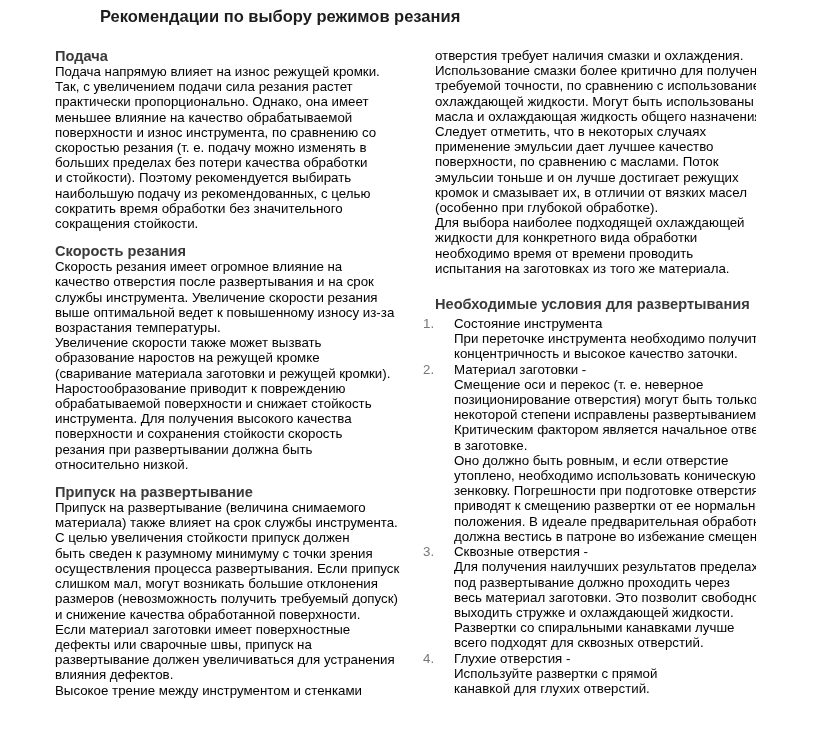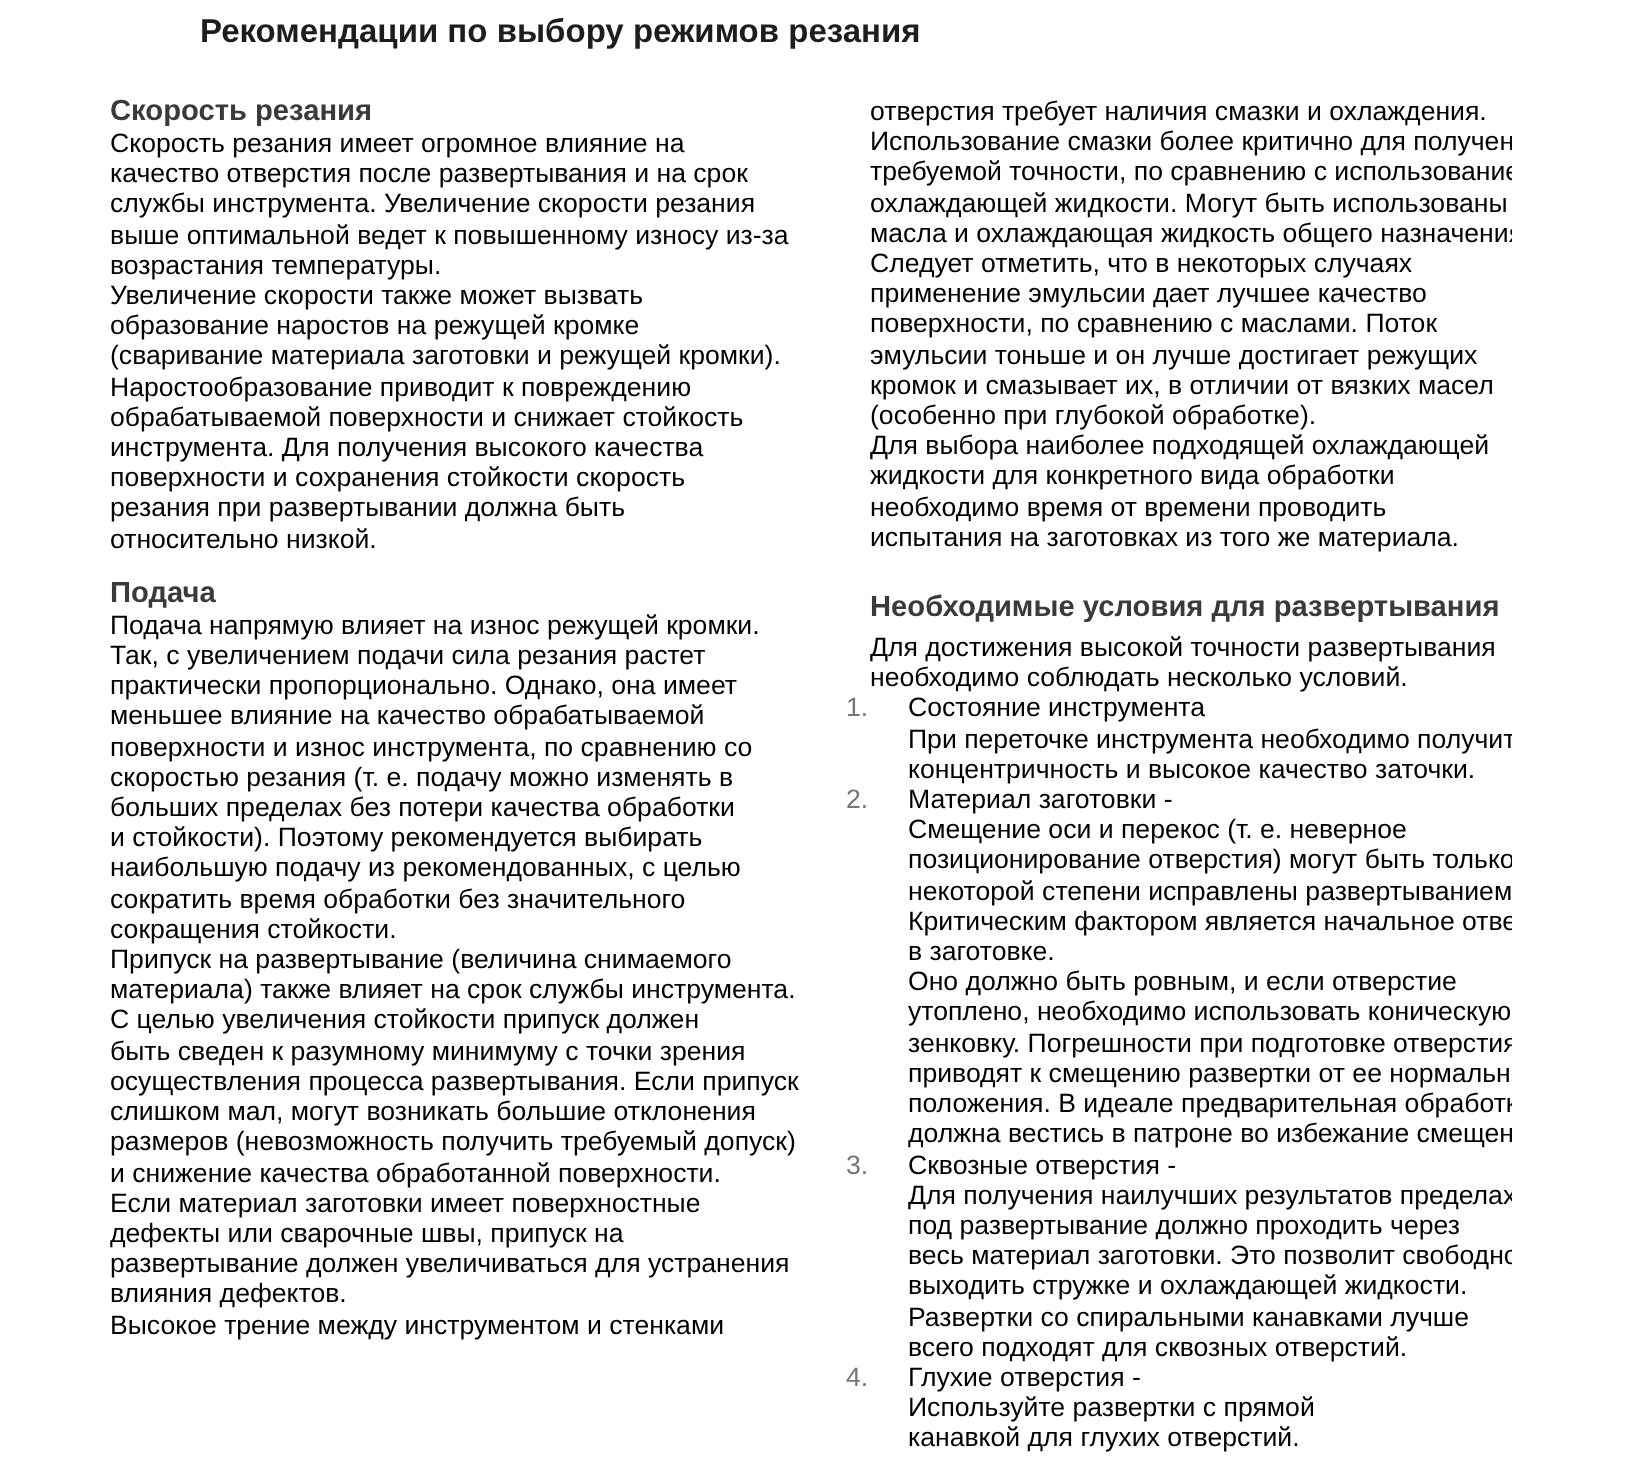--- a/index.html
+++ b/index.html
@@ -56,51 +56,52 @@
 </style>
 </head>
 <body>
 
 <div class="page">
 
   <div class="doc-title">Рекомендации по выбору режимов резания</div>
 
   <div class="col col-left">
     <div class="sec">
+      <div class="sec-heading">Подача</div>
+      <div class="body-text">Подача напрямую влияет на износ режущей кромки.
+Так, с увеличением подачи сила резания растет
+практически пропорционально. Однако, она имеет
+меньшее влияние на качество обрабатываемой
+поверхности и износ инструмента, по сравнению со
+скоростью резания (т. е. подачу можно изменять в
+больших пределах без потери качества обработки
+и стойкости). Поэтому рекомендуется выбирать
+наибольшую подачу из рекомендованных, с целью
+сократить время обработки без значительного
+сокращения стойкости.</div>
+    </div>
+    <div class="sec">
       <div class="sec-heading">Скорость резания</div>
       <div class="body-text">Скорость резания имеет огромное влияние на
 качество отверстия после развертывания и на срок
 службы инструмента. Увеличение скорости резания
 выше оптимальной ведет к повышенному износу из-за
 возрастания температуры.
 Увеличение скорости также может вызвать
 образование наростов на режущей кромке
 (сваривание материала заготовки и режущей кромки).
 Наростообразование приводит к повреждению
 обрабатываемой поверхности и снижает стойкость
 инструмента. Для получения высокого качества
 поверхности и сохранения стойкости скорость
 резания при развертывании должна быть
 относительно низкой.</div>
     </div>
     <div class="sec">
-      <div class="sec-heading">Подача</div>
-      <div class="body-text">Подача напрямую влияет на износ режущей кромки.
-Так, с увеличением подачи сила резания растет
-практически пропорционально. Однако, она имеет
-меньшее влияние на качество обрабатываемой
-поверхности и износ инструмента, по сравнению со
-скоростью резания (т. е. подачу можно изменять в
-больших пределах без потери качества обработки
-и стойкости). Поэтому рекомендуется выбирать
-наибольшую подачу из рекомендованных, с целью
-сократить время обработки без значительного
-сокращения стойкости.</div>
-    </div>
-    <div class="sec">
+      <div class="sec-heading">Припуск на развертывание</div>
       <div class="body-text">Припуск на развертывание (величина снимаемого
 материала) также влияет на срок службы инструмента.
 С целью увеличения стойкости припуск должен
 быть сведен к разумному минимуму с точки зрения
 осуществления процесса развертывания. Если припуск
 слишком мал, могут возникать большие отклонения
 размеров (невозможность получить требуемый допуск)
 и снижение качества обработанной поверхности.
 Если материал заготовки имеет поверхностные
 дефекты или сварочные швы, припуск на
@@ -123,22 +124,20 @@
 поверхности, по сравнению с маслами. Поток
 эмульсии тоньше и он лучше достигает режущих
 кромок и смазывает их, в отличии от вязких масел
 (особенно при глубокой обработке).
 Для выбора наиболее подходящей охлаждающей
 жидкости для конкретного вида обработки
 необходимо время от времени проводить
 испытания на заготовках из того же материала.</div>
 
     <div class="sec-heading rc-heading">Необходимые условия для развертывания</div>
-    <div class="body-text rc-pad">Для достижения высокой точности развертывания
-необходимо соблюдать несколько условий.</div>
 
     <div class="cond-list">
       <div class="cond-item">
         <div class="cond-num">1.</div>
         <div class="body-text cond-text">Состояние инструмента
 При переточке инструмента необходимо получить
 концентричность и высокое качество заточки.</div>
       </div>
       <div class="cond-item">
         <div class="cond-num">2.</div>

